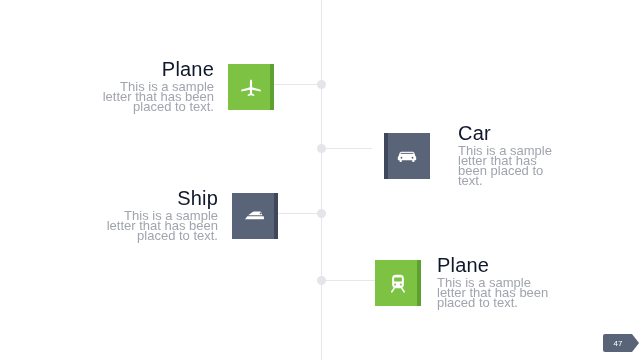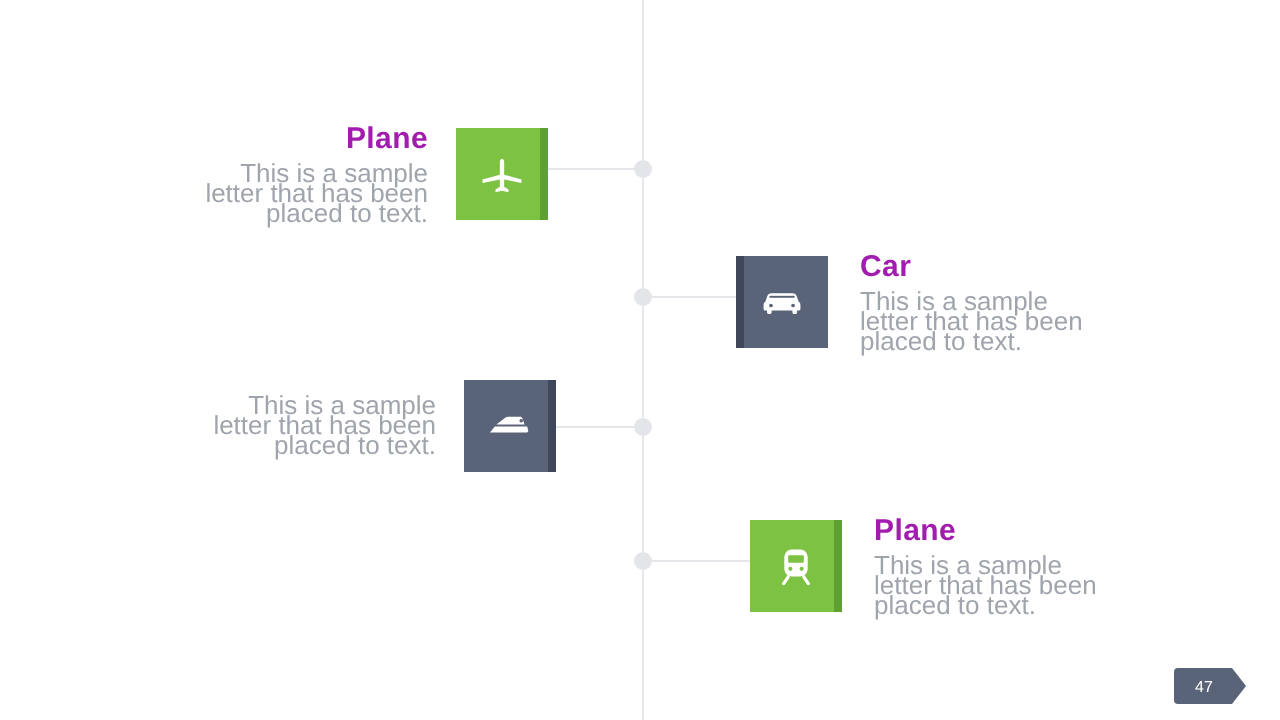--- a/index.html
+++ b/index.html
@@ -66,23 +66,23 @@
   }
   .row.left .text-block {
     text-align: right;
     margin-right: 14px;
   }
   .row.right .text-block {
     text-align: left;
     margin-left: 16px;
   }
   .row-title {
-    font-size: 15px;
-    font-weight: 700;
-    color: #a21caf;
+    font-size: 20px;
+    font-weight: 400;
+    color: #0f172a;
     line-height: 17px;
     margin: 0 0 4px 0;
     letter-spacing: 0.2px;
   }
   .row-desc {
     font-size: 13px;
     color: #a0a4ad;
     line-height: 10px;
     margin: 0;
   }
@@ -135,21 +135,21 @@
   }
   .icon-tile svg {
     display: block;
     position: relative;
     z-index: 1;
   }
 
   
   .page-badge {
     position: absolute;
-    right: 24px;
+    right: 8px;
     bottom: 8px;
     height: 18px;
     min-width: 20px;
     padding: 0 4px 0 5px;
     background: #5a6478;
     color: #ffffff;
     font-size: 8px;
     display: flex;
     align-items: center;
     justify-content: center;
@@ -189,39 +189,40 @@
   </div>
   <div class="icon-tile green">
     <span>
       <svg width="26" height="26" viewBox="0 0 24 24" fill="#ffffff" aria-hidden="true">
         <path d="M21 14.5l-8-2.2V6.6c0-.9-.5-1.6-1-1.6s-1 .7-1 1.6v5.7l-8 2.2v1.6l8-1.6v3.4l-2 1.3v1.2l3-.7 3 .7v-1.2l-2-1.3v-3.4l8 1.6z"></path>
       </svg>
     </span>
   </div>
 </div>
 
-<div class="row right" style="left:368px; top:125px; width:178px;">
+<div class="row right" style="left:384px; top:125px; width:178px;gap:12px;">
   <div class="icon-tile slate edge-left">
     <span>
       <svg width="26" height="26" viewBox="0 0 24 24" fill="none" stroke="#ffffff" stroke-width="1.3" aria-hidden="true">
         <path d="M3.5 15.2v-1.9c0-.6.3-1.1.8-1.4l.9-2.6c.3-.8 1-1.3 1.9-1.3h9.8c.9 0 1.6.5 1.9 1.3l.9 2.6c.5.3.8.8.8 1.4v1.9c0 .4-.3.7-.7.7h-.9v.9c0 .4-.3.7-.7.7h-.7c-.4 0-.7-.3-.7-.7v-.9H7.2v.9c0 .4-.3.7-.7.7h-.7c-.4 0-.7-.3-.7-.7v-.9h-.9c-.4 0-.7-.3-.7-.7z" fill="#ffffff" stroke="none"></path>
         <path d="M6.2 9.6h11.6" stroke="#5a6478" stroke-width="0.9"></path>
         <circle cx="6.9" cy="13.6" r="0.85" fill="#5a6478" stroke="none"></circle>
         <circle cx="17.1" cy="13.6" r="0.85" fill="#5a6478" stroke="none"></circle>
       </svg>
     </span>
   </div>
   <div class="text-block">
     <div class="row-title">Car</div>
     <div class="row-desc">This is a sample letter that has been placed to text.</div>
   </div>
 </div>
 
 <div class="row left" style="left:100px; top:190px; width:178px;">
   <div class="text-block">
+    <div class="row-title">Ship</div>
     <div class="row-desc">This is a sample letter that has been placed to text.</div>
   </div>
   <div class="icon-tile slate edge-right">
     <span>
       <svg width="28" height="28" viewBox="0 0 28 28" fill="#ffffff" aria-hidden="true">
         <path d="M4 17.2h18.4c.5 0 .8-.4.7-.9l-.5-2.1H6.4L4 17.2z"></path>
         <path d="M7.2 13.3l4.4-3.4c.4-.3.9-.5 1.4-.5h6.1c.5 0 .9.3 1.1.8l1.1 3.1H7.2z"></path>
         <circle cx="19.6" cy="11.4" r="0.9" fill="#5a6478"></circle>
       </svg>
     </span>

